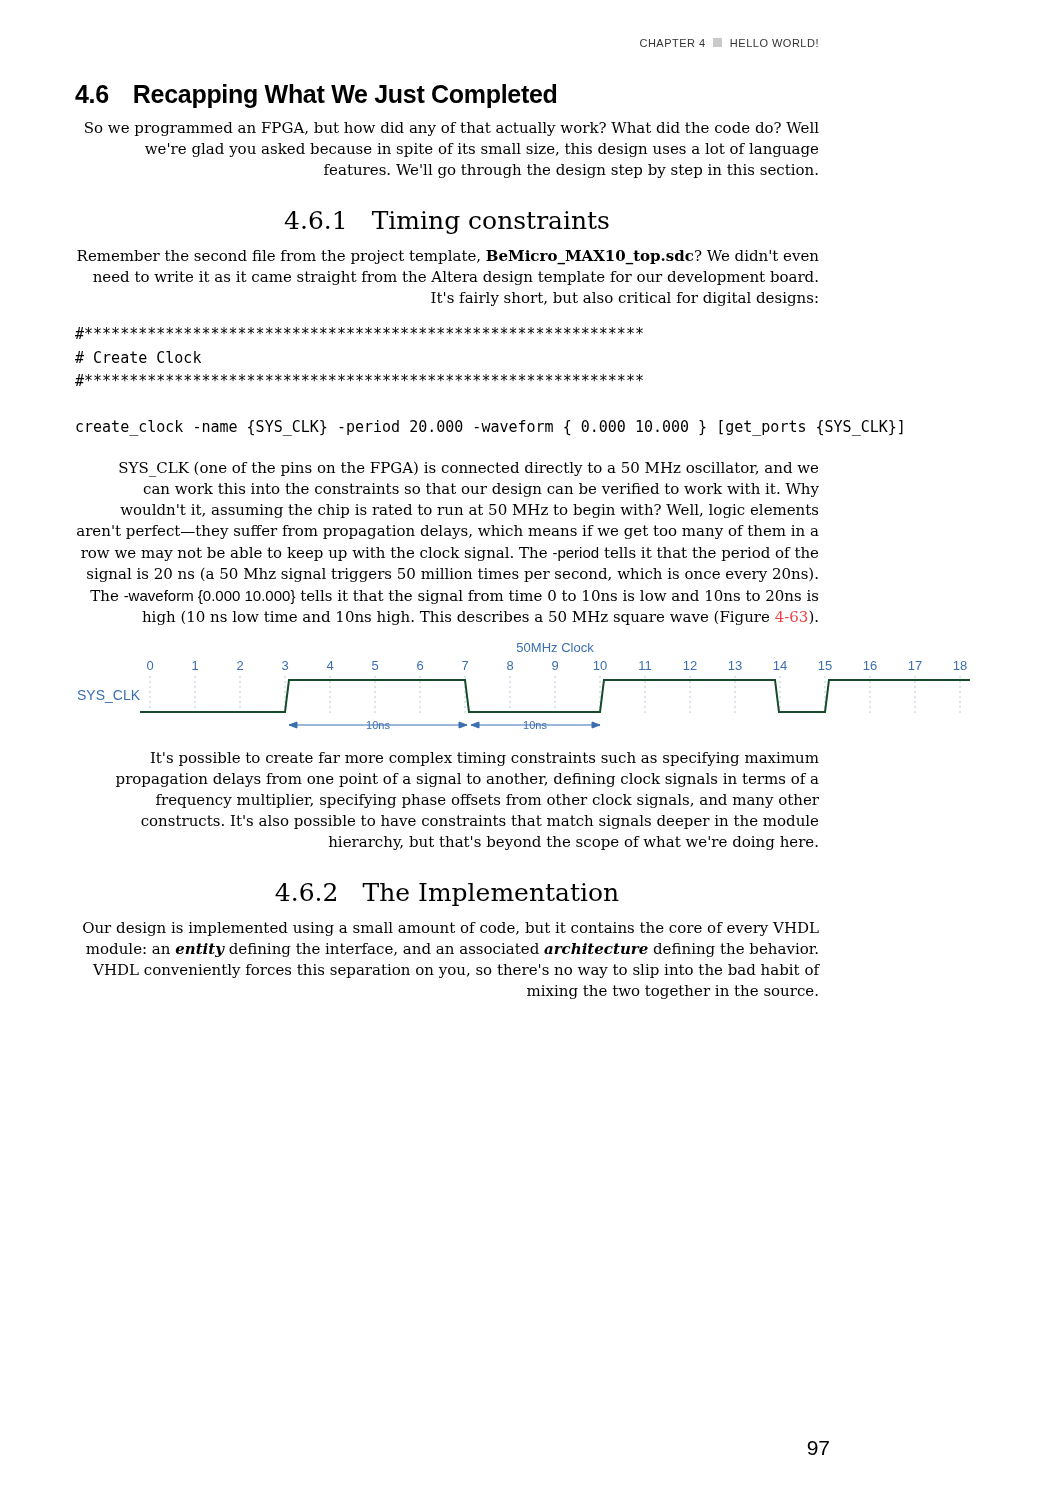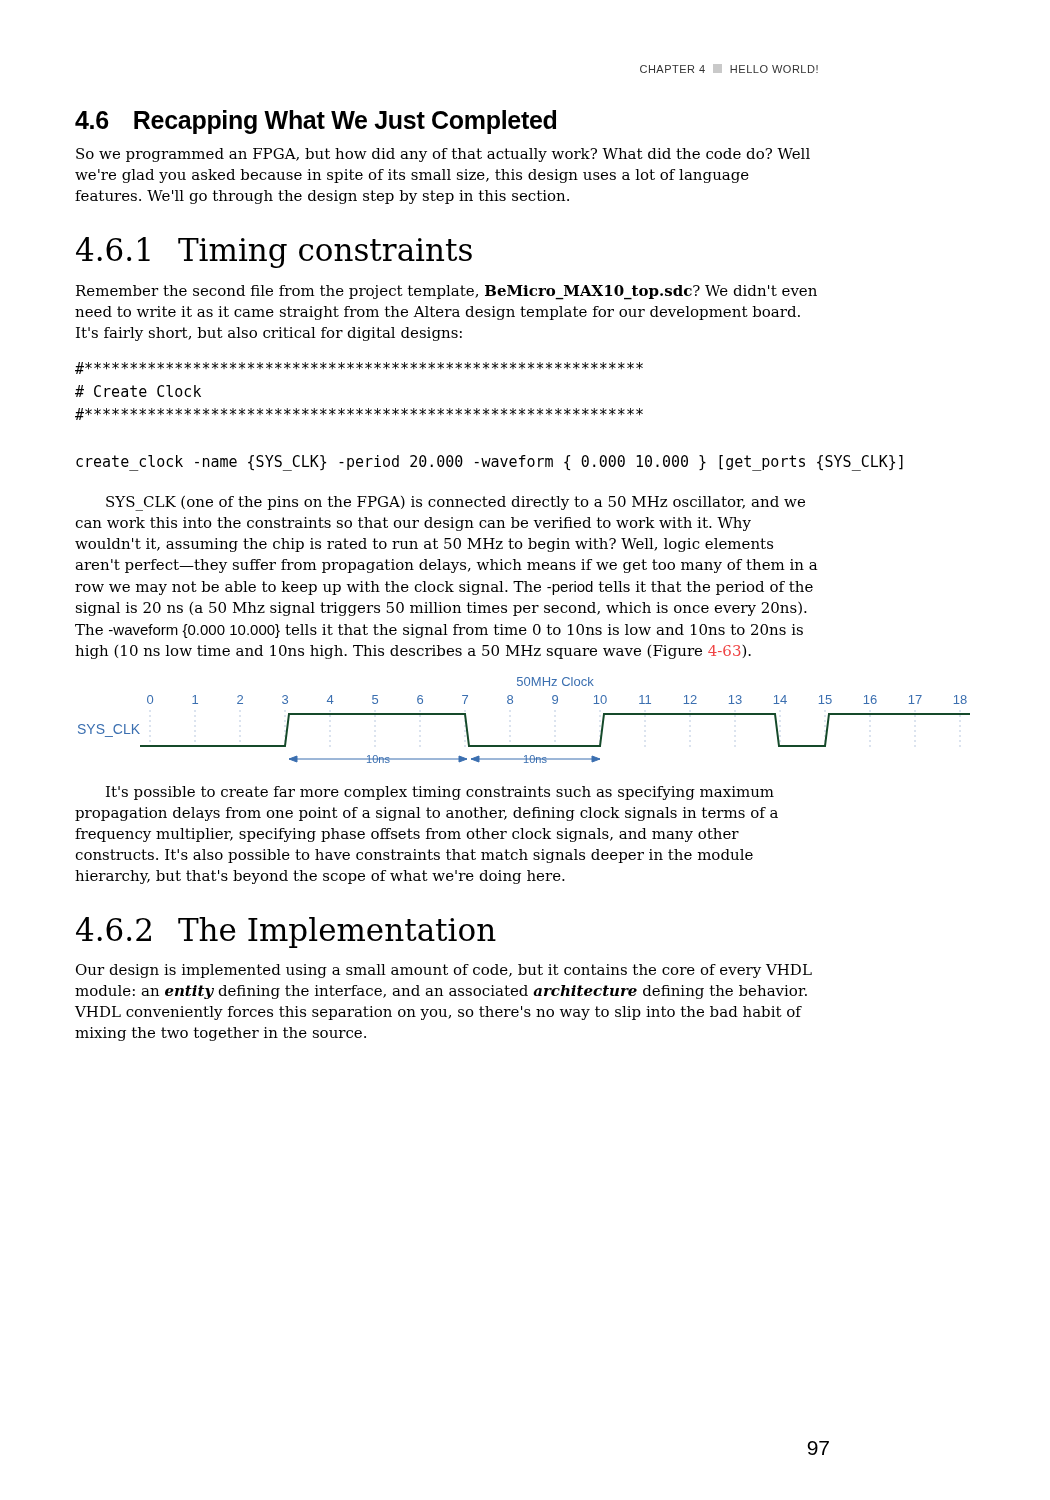--- a/index.html
+++ b/index.html
@@ -9,21 +9,21 @@
     line-height: 1.4;
     color: #000;
     background: #fff;
     margin: 0;
     padding: 0;
     width: 1050px;
   }
   .page {
     width: 894px;
     min-height: 1500px;
-    padding: 62px 75px 40px 75px;
+    padding: 36px 75px 40px 75px;
     box-sizing: border-box;
     position: relative;
   }
   .running-head {
     text-align: right;
     font-family: "Arial", "Helvetica", sans-serif;
     font-size: 11px;
     letter-spacing: 0.5px;
     color: #333;
     margin-bottom: 26px;
@@ -38,28 +38,29 @@
   }
   h1.section {
     font-family: "Arial Narrow", "Arial", "Helvetica", sans-serif;
     font-stretch: condensed;
     font-weight: 700;
     font-size: 25px;
     margin: 0 0 6px 0;
     letter-spacing: -0.3px;
   }
   h1.section .num { margin-right: 24px; }
-  p { margin: 0 0 4px 0; text-align: left; }
+  p { margin: 0 0 4px 0; text-align: right; }
   p.indent { text-indent: 30px; }
   .para-group { margin-bottom: 22px; }
   h2.subsection {
     font-family: "DejaVu Serif", Georgia, serif;
     font-weight: 400;
-    font-size: 31px;
+    font-size: 25px;
     margin: 14px 0 8px 0;
+    text-align: center;
   }
   h2.subsection .num { margin-right: 24px; }
   .code {
     font-family: "DejaVu Sans Mono", "Consolas", "Menlo", monospace;
     font-size: 15px;
     white-space: pre;
     margin: 14px 0 18px 0;
     line-height: 1.55;
   }
   .tt { font-family: Liberation Sans, sans-serif; }

